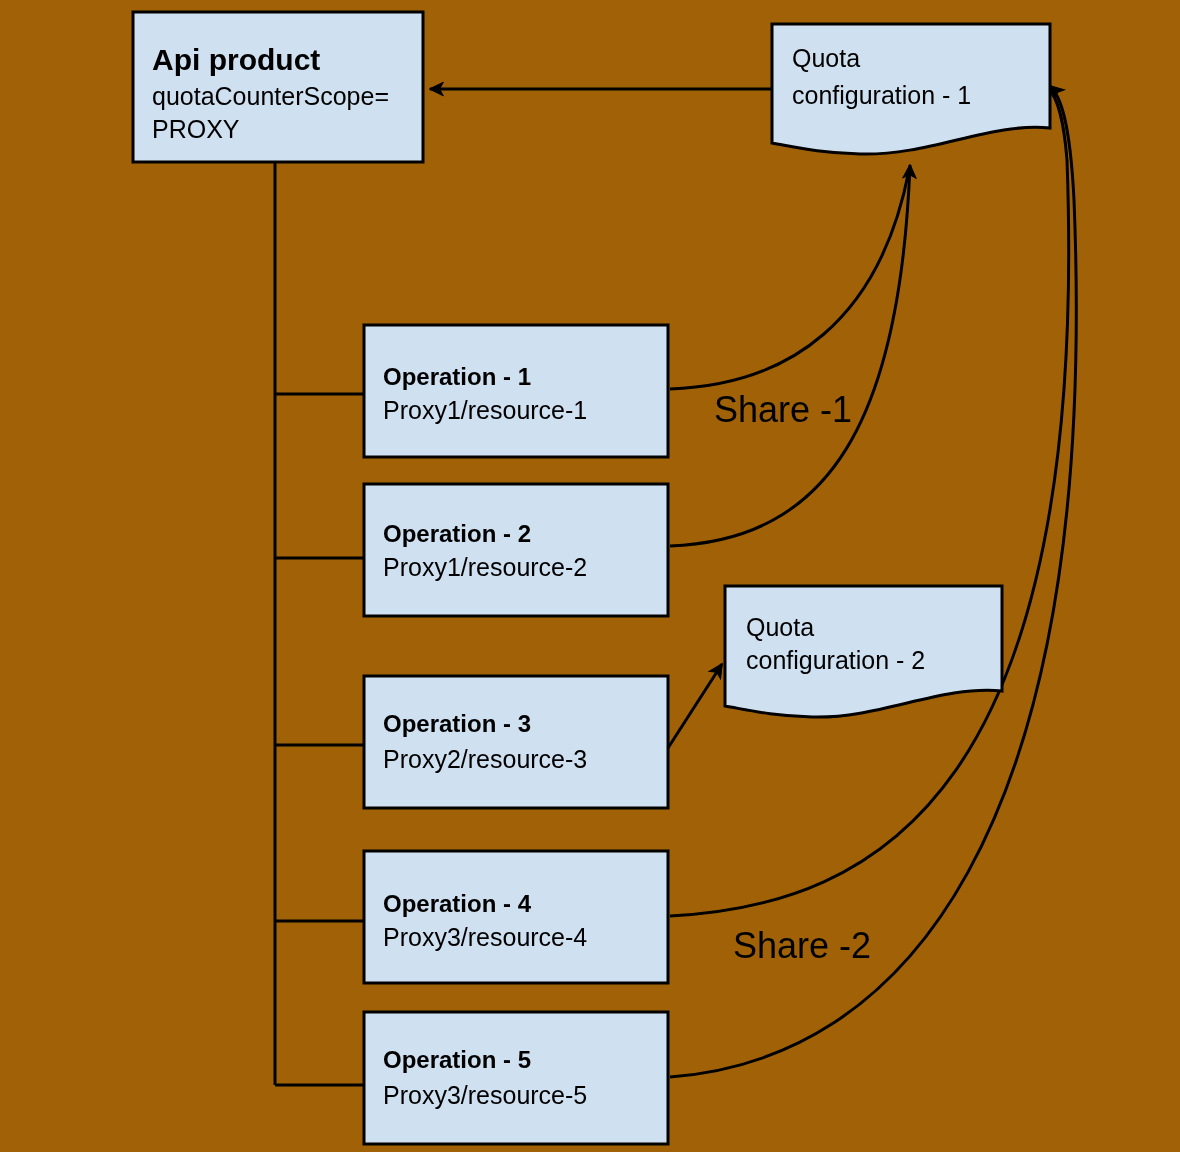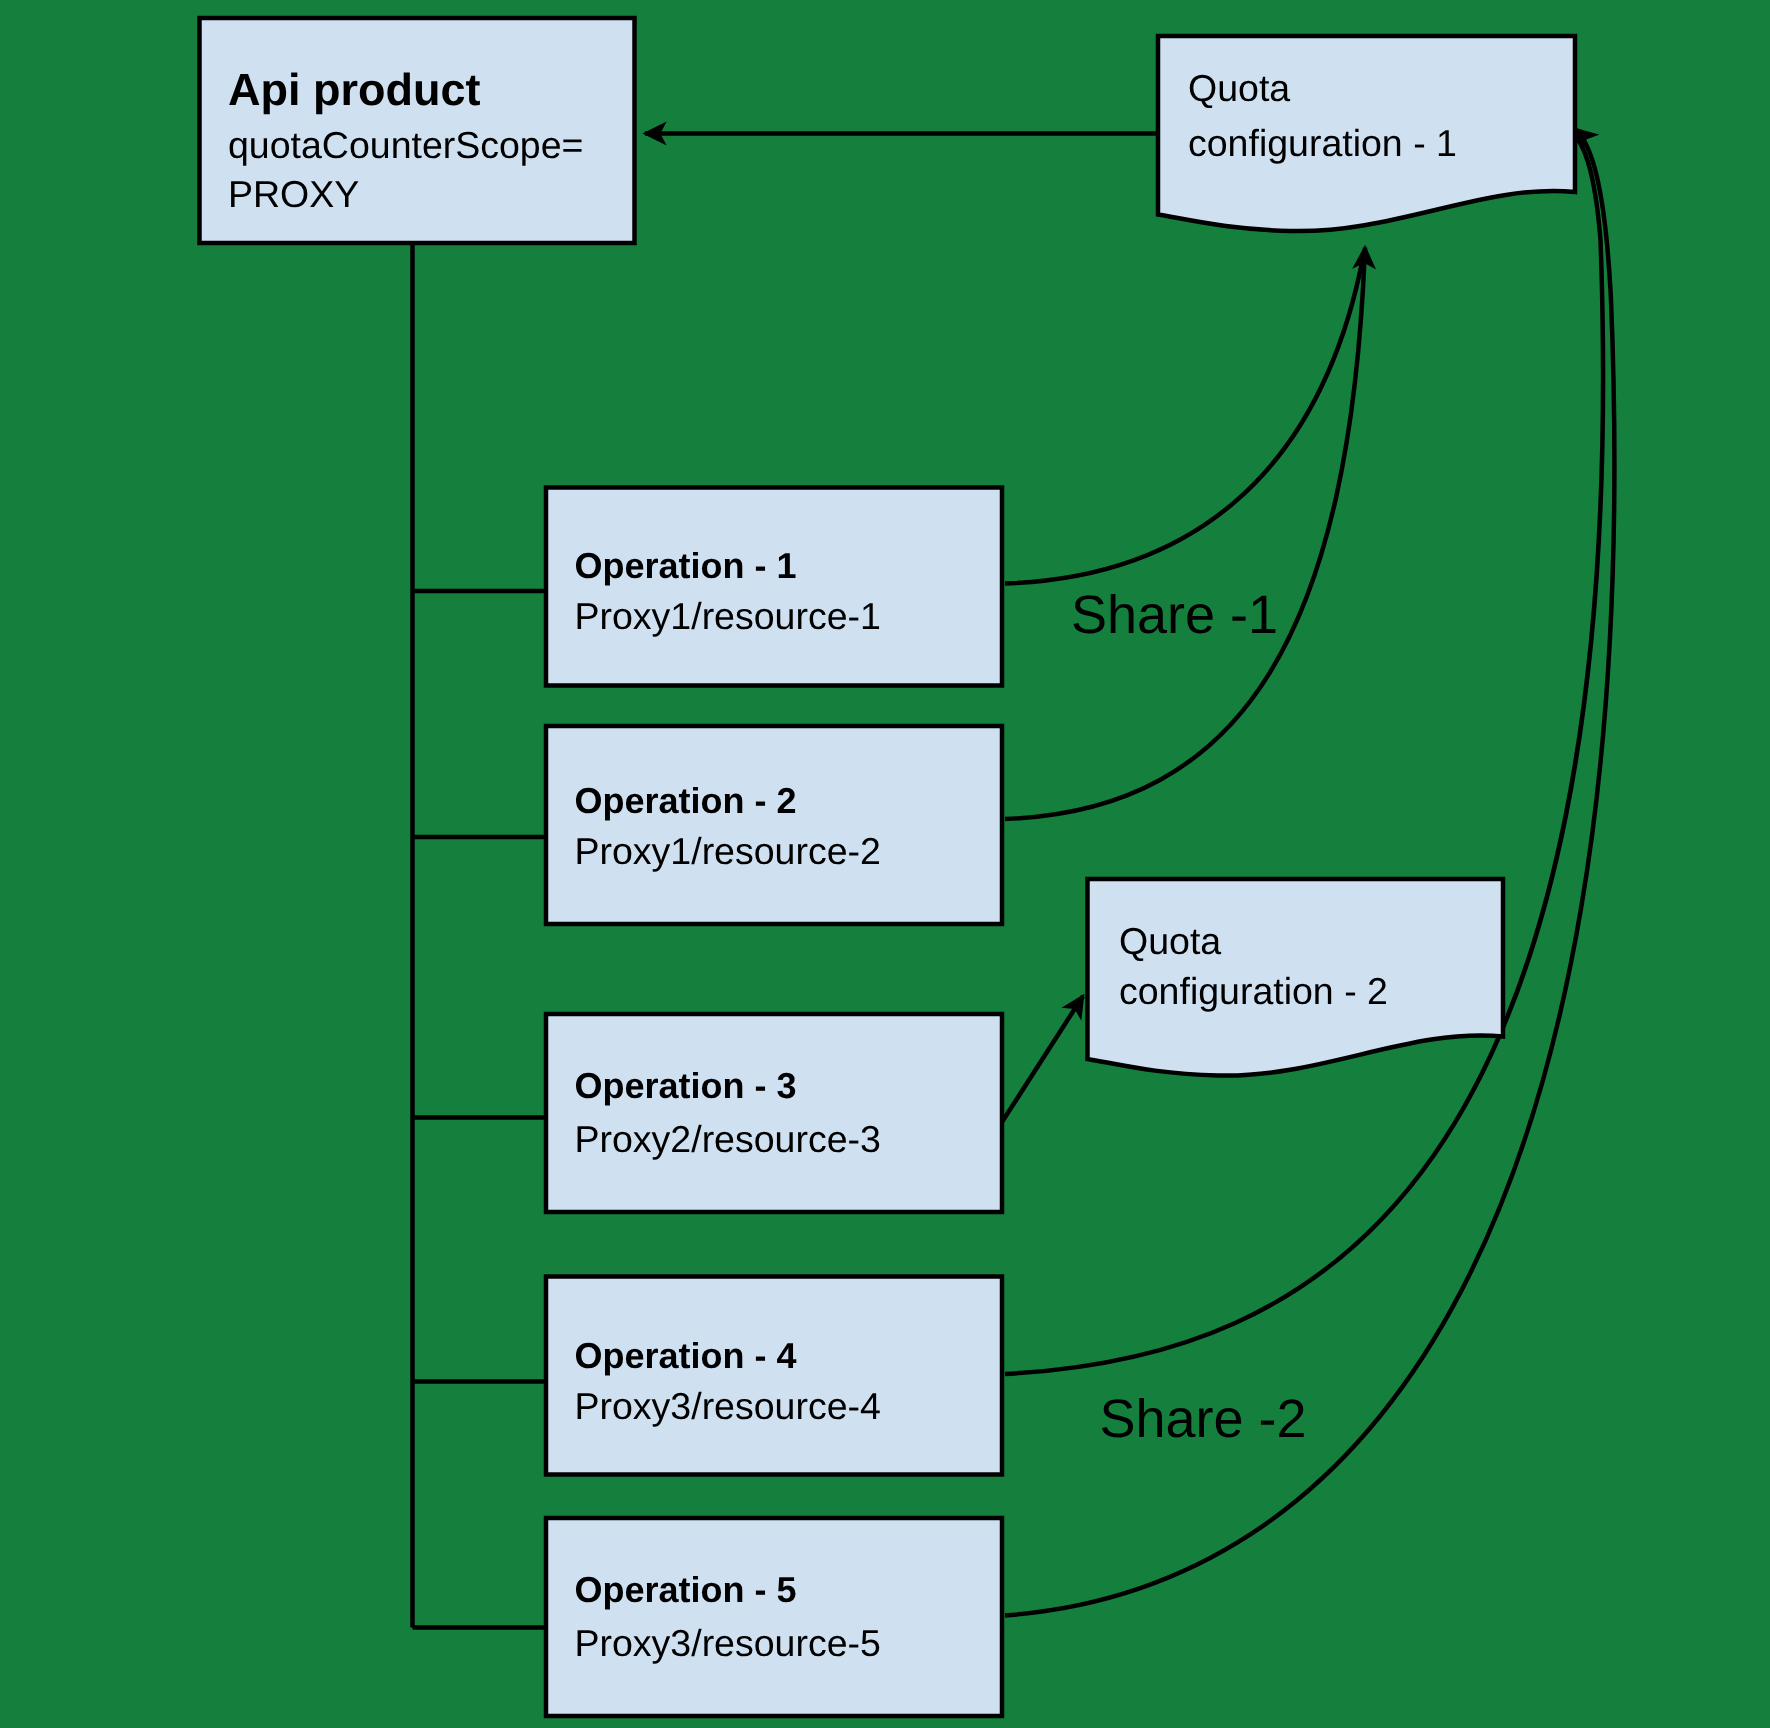--- a/index.html
+++ b/index.html
@@ -10,21 +10,21 @@
   body {
     width: 1180px;
     height: 1152px;
     font-family: "Liberation Sans", sans-serif;
     overflow: hidden;
   }
   #diagram-root {
     position: relative;
     width: 1180px;
     height: 1152px;
-    background: #15803d;
+    background: #a16207;
   }
   svg.diagram {
     position: absolute;
     top: 0;
     left: 0;
     width: 1180px;
     height: 1152px;
     display: block;
   }
   .node-fill { fill: #cfe0f1; }

